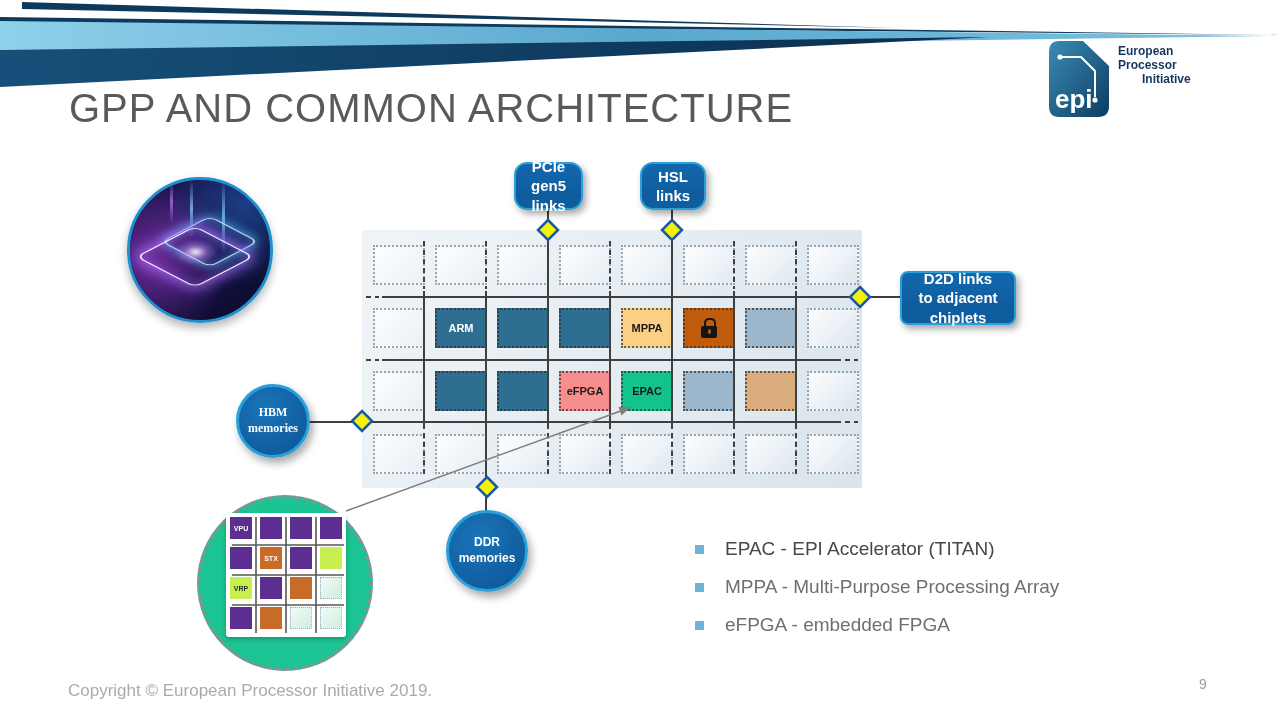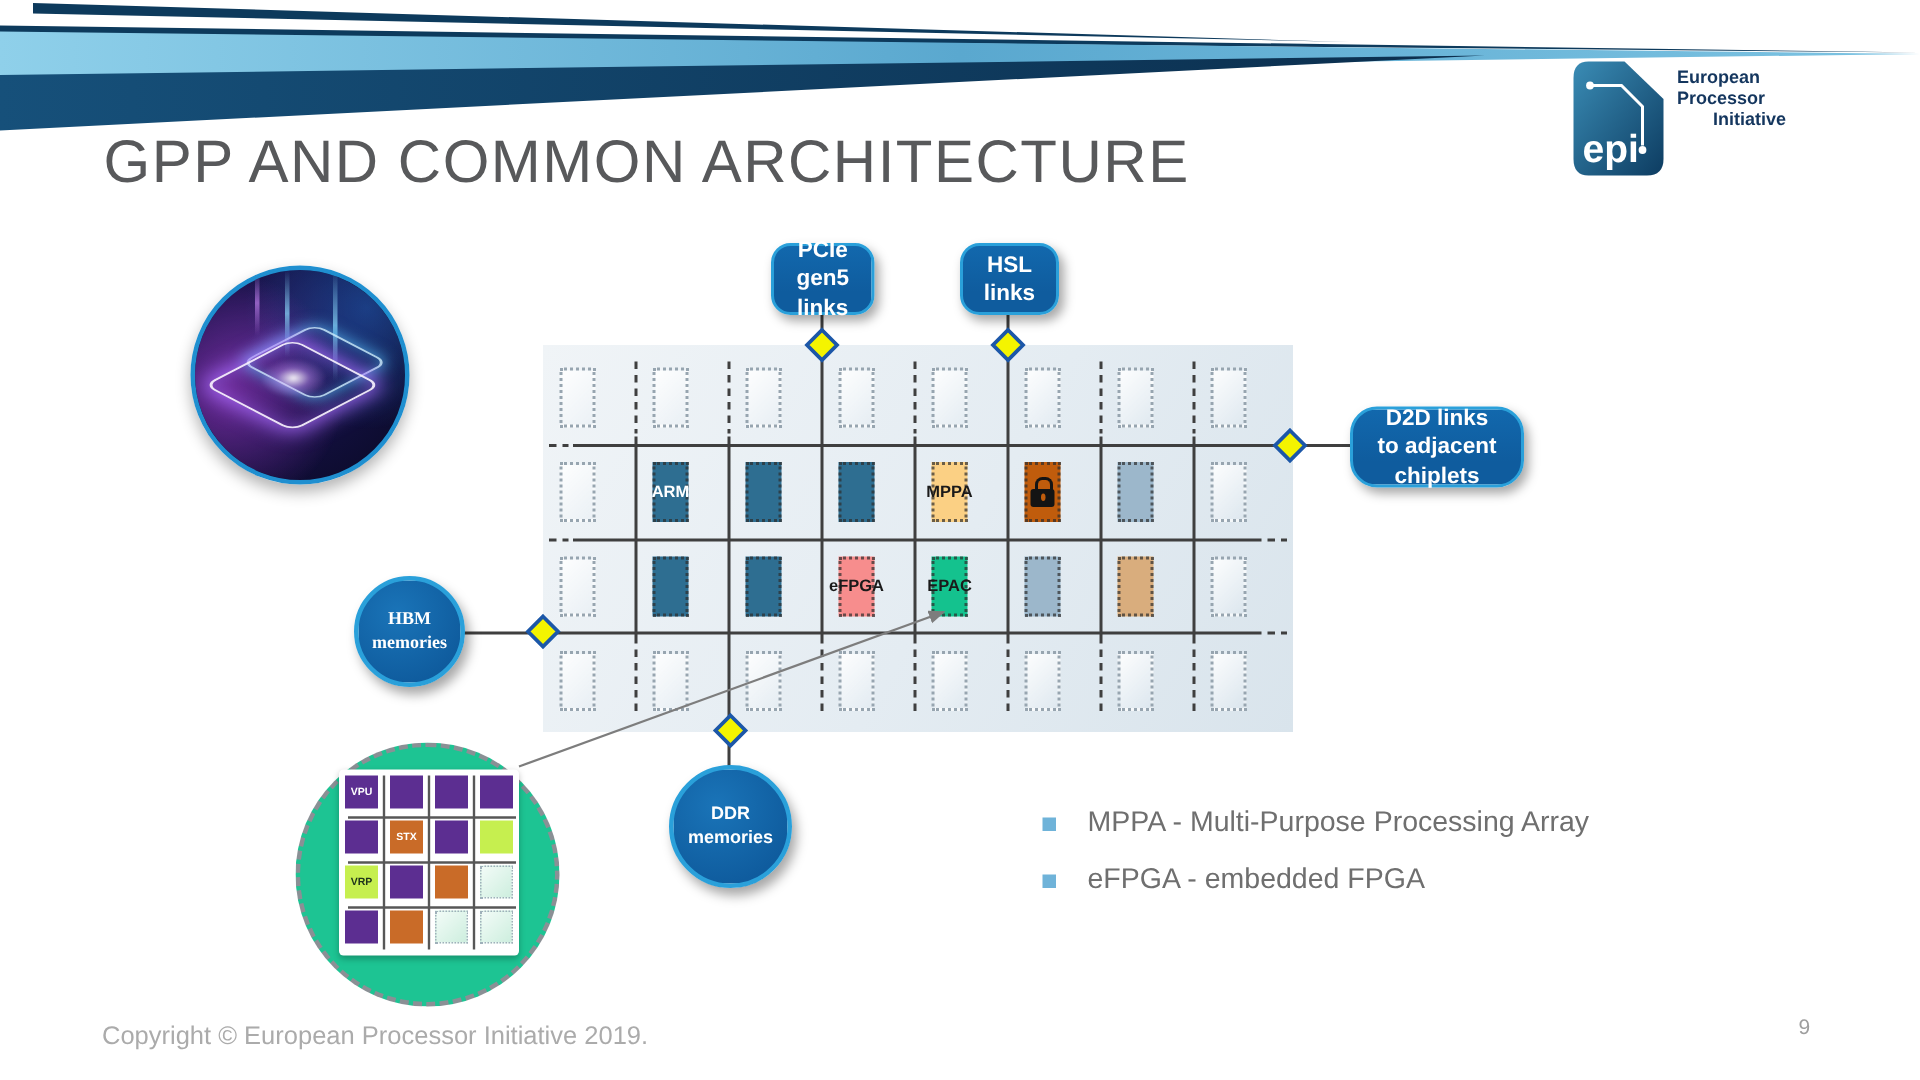--- a/index.html
+++ b/index.html
@@ -42,21 +42,21 @@
       box-shadow:0 0 12px 3px rgba(90,200,255,.6), inset 0 0 10px rgba(90,200,255,.4);}
   .ph-core{position:absolute;left:50%;top:50%;width:44px;height:26px;transform:translate(-60%,-42%);
            border-radius:50%;filter:blur(1px);
            background:radial-gradient(closest-side, rgba(255,255,255,.95), rgba(205,155,255,.4), transparent);}
 
   
   .panel{position:absolute;left:362px;top:230px;width:500px;height:258px;z-index:1;
          background:linear-gradient(120deg,#f0f4f7 0%,#e4ecf2 55%,#d9e4ec 100%);}
   .cells{position:absolute;left:11px;top:15px;display:grid;z-index:2;
          grid-template-columns:repeat(8,40px);grid-auto-rows:40px;column-gap:22px;row-gap:23px;}
-  .cell{width:24px;height:40px;box-sizing:border-box;display:flex;align-items:center;
+  .cell{width:52px;height:40px;box-sizing:border-box;display:flex;align-items:center;
         justify-content:center;font-size:11px;font-weight:bold;color:#1a1a1a;
         border:2px dotted rgba(45,45,45,.7);}
   .cell.empty{border:2px dotted #97a5b0;
         background:linear-gradient(135deg, rgba(255,255,255,.9), rgba(220,231,240,.15));}
 
   .lock{position:relative;width:16px;height:12px;background:#141414;border-radius:2px;
         display:inline-block;margin-top:7px;}
   .lock::before{content:"";position:absolute;top:-8px;left:2.5px;width:8px;height:8px;
         border:2.5px solid #141414;border-bottom:none;border-radius:5px 5px 0 0;}
   .lock::after{content:"";position:absolute;top:3px;left:6.5px;width:3px;height:5px;
@@ -73,21 +73,21 @@
   
   .bubble{position:absolute;z-index:6;display:flex;align-items:center;justify-content:center;
           color:#fff;font-weight:bold;font-size:15px;line-height:1.3;text-align:center;
           white-space:pre-line;border-radius:13px;
           border:2.5px solid var(--callout-border,#2aa0da);
           background:linear-gradient(180deg,var(--callout-bg,#0f5c9e),#0b4ا);
           background:linear-gradient(180deg,#1268ad 0%, var(--callout-bg,#0f5c9e) 70%);
           box-shadow:3px 4px 7px rgba(0,0,0,.35);box-sizing:border-box;}
   .bub-pcie{left:514px;top:162px;width:69px;height:48px;}
   .bub-hsl{left:640px;top:162px;width:66px;height:48px;}
-  .bub-d2d{left:900px;top:271px;width:116px;height:54px;border-radius:18px;}
+  .bub-d2d{left:900px;top:271px;width:116px;height:54px;border-radius:8px;}
   .cbubble{position:absolute;z-index:6;border-radius:50%;display:flex;align-items:center;
           justify-content:center;color:#fff;font-weight:bold;font-size:12px;line-height:1.3;
           text-align:center;white-space:pre-line;
           border:3px solid var(--callout-border,#2aa0da);
           background:radial-gradient(circle at 38% 32%, #1a74b8, var(--callout-bg,#0f5c9e) 75%);
           box-shadow:3px 5px 8px rgba(0,0,0,.35);box-sizing:border-box;}
   .bub-hbm{left:236px;top:384px;width:74px;height:74px;font-family:Liberation Serif, serif;}
   .bub-ddr{left:446px;top:510px;width:82px;height:82px;}
 
   
@@ -303,20 +303,24 @@
 memories</span>
 </div>
 <div class="cbubble bub-ddr">
   <span>DDR
 memories</span>
 </div>
 
 <div class="bullets">
     <div class="bullet-row">
       <span class="bullet-sq"></span>
+      <span class="bullet-tx emph">EPAC - EPI Accelerator (TITAN)</span>
+    </div>
+    <div class="bullet-row">
+      <span class="bullet-sq"></span>
       <span class="bullet-tx">MPPA - Multi-Purpose Processing Array</span>
     </div>
     <div class="bullet-row">
       <span class="bullet-sq"></span>
       <span class="bullet-tx">eFPGA - embedded FPGA</span>
     </div>
   </div>
 
 <div class="footer">Copyright © European Processor Initiative 2019.</div>
 <div class="pagenum">9</div>

